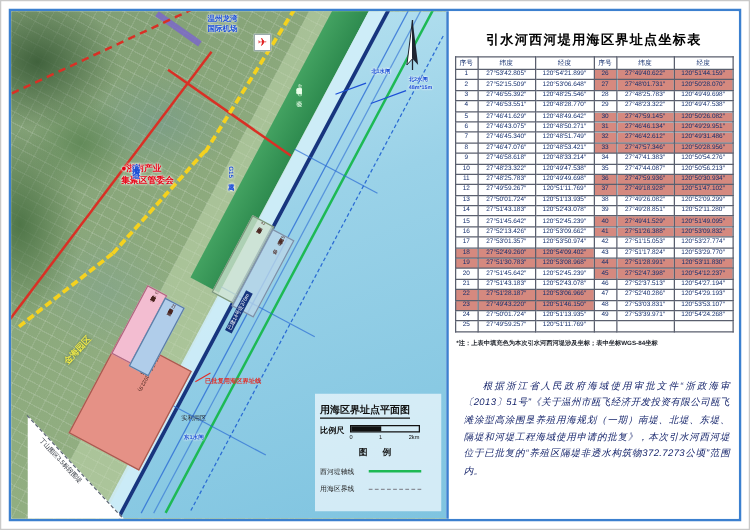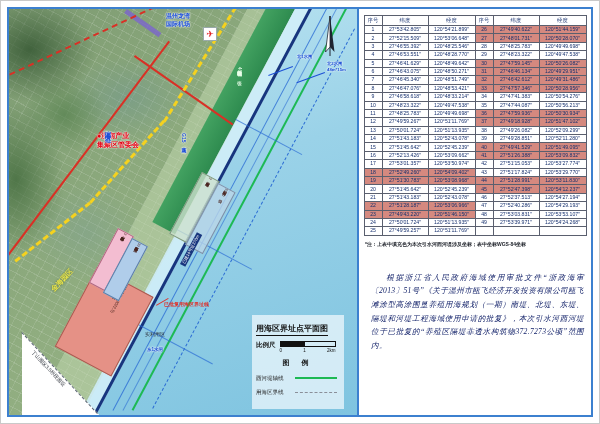--- a/index.html
+++ b/index.html
@@ -53,21 +53,21 @@
   .vert{writing-mode:vertical-rl;}
   .leader{position:absolute;transform-origin:0 0;background:#1c4fd6;height:.8px;z-index:7;}
   .airport-icon{position:absolute;left:194px;top:18px;width:12px;height:12px;background:#fff;
       border:1px solid #9aa;z-index:8;display:flex;align-items:center;justify-content:center;
       font-size:9px;color:#e02020;line-height:1;}
   .north{position:absolute;left:310px;top:5px;z-index:8;}
   .dike-tag{position:absolute;left:171px;top:255px;transform:rotate(-62deg);transform-origin:0 0;
       background:#17357e;color:#fff;font-size:4.2px;padding:0 2px;line-height:1.5;z-index:8;}
   .rail{left:118px;top:0;width:42px;height:5px;transform:rotate(35deg);background:rgba(123,104,200,.85);z-index:6;}
   
-  .legend{position:absolute;left:243px;top:306px;width:92px;height:94px;z-index:9;
+  .legend{position:absolute;left:243px;top:306px;width:101px;height:94px;z-index:9;
       background:rgba(242,250,254,.72);padding:2px 4px;box-sizing:border-box;}
   .lg-title{font-size:8px;font-weight:bold;color:#111;border-bottom:1px solid #111;display:inline-block;padding-bottom:1px;}
   .lg-scale-row{display:flex;align-items:flex-start;margin-top:5px;gap:4px;}
   .lg-scale-lab{font-size:6.5px;font-weight:bold;color:#111;}
   .bar{width:56px;}
   .bar-line{display:flex;height:3.5px;border:1px solid #111;}
   .bar-line .seg1{width:46%;background:#111;}
   .bar-line .seg2{width:54%;}
   .bar-ticks{display:flex;justify-content:space-between;font-size:4.5px;color:#111;margin-top:1px;}
   .lg-leg{font-size:7px;font-weight:bold;letter-spacing:5px;color:#111;text-align:center;margin-top:5px;}
@@ -78,21 +78,21 @@
   
   .panel{position:absolute;left:348px;top:0;right:0;bottom:0;background:#fff;border-left:2px solid #3c80cf;}
   .tbl-title{margin-top:16px;text-align:center;font-size:10.5px;font-weight:bold;letter-spacing:1px;color:#000;}
   table.coords{border-collapse:collapse;margin:6px auto 0;table-layout:fixed;width:222px;}
   table.coords th{font-size:5.4px;font-weight:normal;color:#16306e;border:1px solid #5a5f6e;height:9px;padding:0;background:#fff;}
   table.coords td{font-size:5.15px;color:#16306e;border:1px solid #5a5f6e;height:7.4px;padding:0;text-align:center;
       line-height:1;overflow:hidden;white-space:nowrap;}
   td.hl{background:#d5897f;}
   col.c-n{width:18px;}col.c-lat{width:46px;}col.c-lon{width:47px;}
   .note{margin:5px 4px 0 6px;font-size:5px;font-weight:bold;color:#20242c;}
-  .para{margin:24px 7px 0 12px;font-family:Liberation Serif, serif;font-style:italic;
+  .para{margin:24px 7px 0 12px;font-family:Liberation Sans, sans-serif;font-style:italic;
       font-size:7.6px;line-height:1.8;color:#15246b;text-indent:2em;text-align:justify;letter-spacing:.3px;}
   .footerblock{position:absolute;left:0;right:0;bottom:0;height:27px;border-top:2px solid #2f6fc0;}
   .footerblock .t{position:absolute;right:6px;top:7px;font-size:9.5px;font-weight:bold;color:#000;letter-spacing:1px;}
 </style>
 </head>
 <body>
 
 <div class="page">
   <div class="frame">
 
@@ -204,20 +204,21 @@
           <span class="sw-green"></span>
         </div>
         <div class="lg-item">
           <span class="lab">用海区界线</span>
           <span class="sw-dash"></span>
         </div>
       </div>
     </div>
 
     <div class="panel">
+      <div class="tbl-title">引水河西河堤用海区界址点坐标表</div>
 
       <table class="coords">
         <colgroup>
           <col class="c-n">
             <col class="c-lat">
             <col class="c-lon">
           <col class="c-n">
             <col class="c-lat">
             <col class="c-lon">
         </colgroup>

